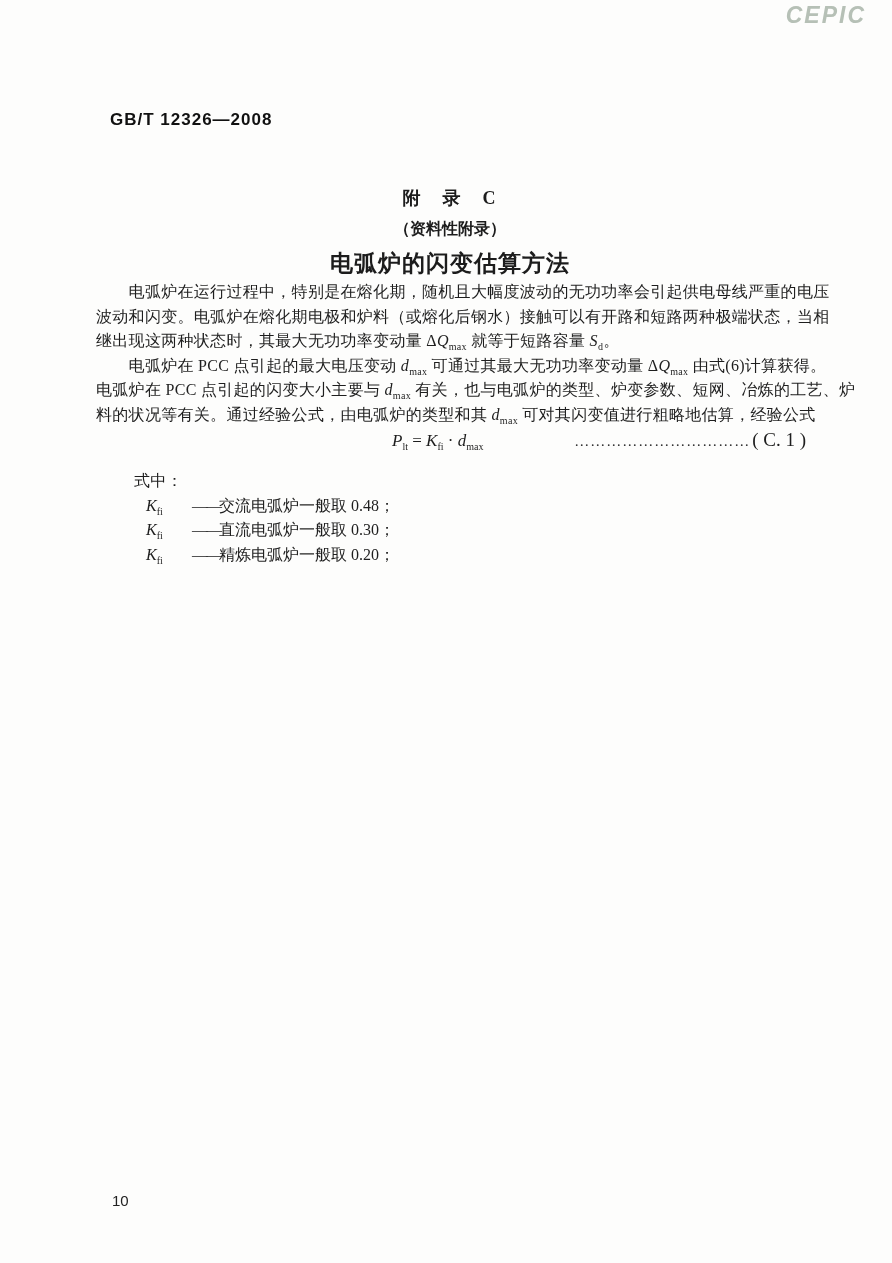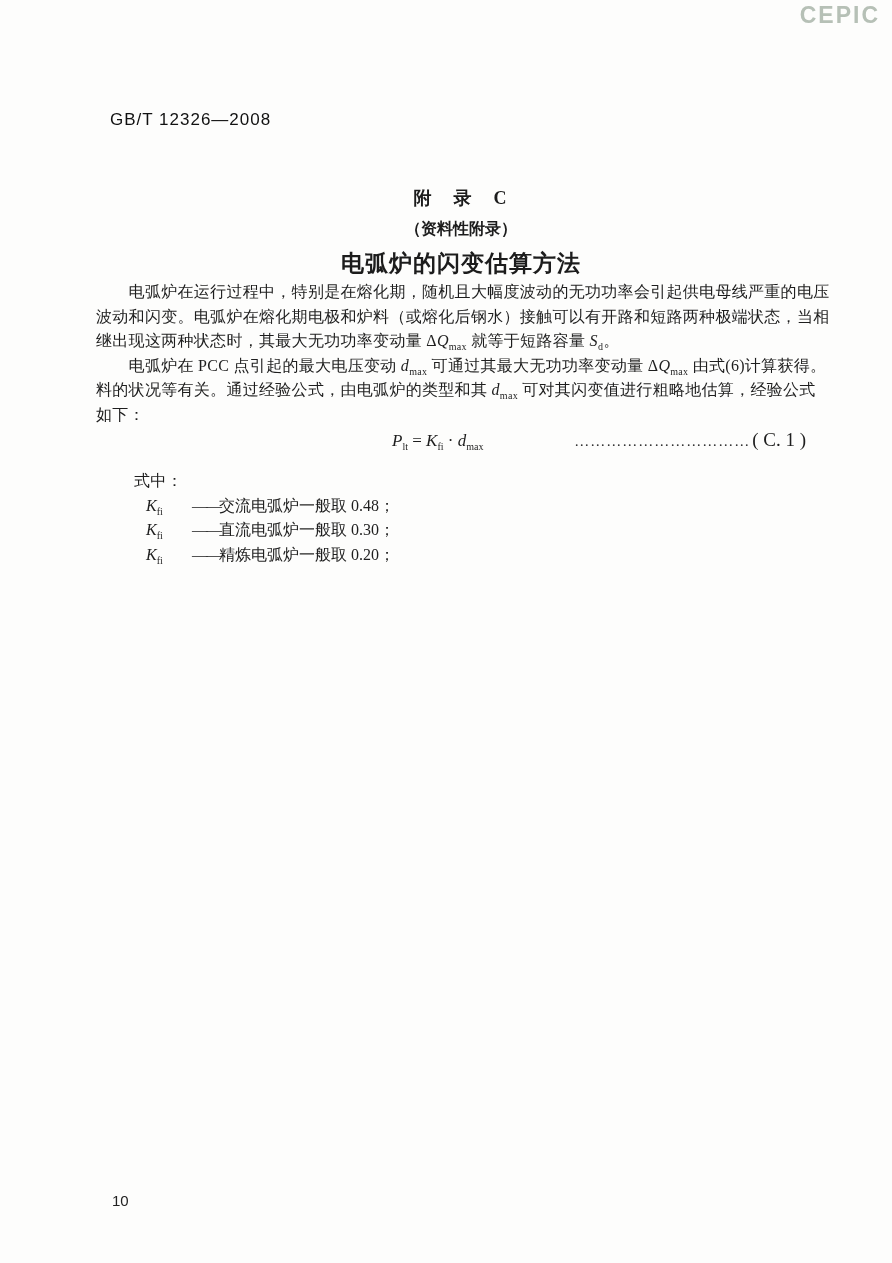--- a/index.html
+++ b/index.html
@@ -9,34 +9,34 @@
     font-family:"Liberation Serif","DejaVu Serif",serif;
     color:#1c1c1c;
     position:relative;
     overflow:hidden;
   }
   .page{
     position:absolute;inset:0;
     background:#fdfdfc;
   }
   .watermark{
-    position:absolute;top:2px;right:12px;
+    position:absolute;top:2px;right:26px;
     font-family:"Liberation Sans","DejaVu Sans",sans-serif;
-    font-weight:bold;
+    font-style:italic;font-weight:bold;
     font-size:23px;letter-spacing:2px;
     color:#b6c0b6;
   }
   .doc-number{
     position:absolute;left:110px;top:110px;
     font-family:"Liberation Sans","DejaVu Sans",sans-serif;
-    font-weight:normal;font-size:17px;letter-spacing:1px;
+    font-weight:bold;font-size:17px;letter-spacing:1px;
     color:#111;
   }
   .title-block{
-    position:absolute;left:108px;top:186px;width:706px;
+    position:absolute;left:97px;top:186px;width:706px;
     text-align:center;
   }
   .appendix-title{
     font-weight:bold;font-size:18px;letter-spacing:2px;
     margin-bottom:9px;
   }
   .appendix-subtitle{
     font-weight:bold;font-size:16px;
     margin-bottom:8px;
   }
@@ -122,22 +122,22 @@
     <div class="appendix-title">附　录　C</div>
     <div class="appendix-subtitle">（资料性附录）</div>
     <div class="section-title">电弧炉的闪变估算方法</div>
   </div>
 
   <div class="content">
     <div class="body-line">　　电弧炉在运行过程中，特别是在熔化期，随机且大幅度波动的无功功率会引起供电母线严重的电压</div>
     <div class="body-line">波动和闪变。电弧炉在熔化期电极和炉料（或熔化后钢水）接触可以有开路和短路两种极端状态，当相</div>
     <div class="body-line">继出现这两种状态时，其最大无功功率变动量 Δ<i>Q</i><sub>max</sub> 就等于短路容量 <i>S</i><sub>d</sub>。</div>
     <div class="body-line">　　电弧炉在 PCC 点引起的最大电压变动 <i>d</i><sub>max</sub> 可通过其最大无功功率变动量 Δ<i>Q</i><sub>max</sub> 由式(6)计算获得。</div>
+    <div class="body-line">电弧炉在 PCC 点引起的闪变大小主要与 <i>d</i><sub>max</sub> 有关，也与电弧炉的类型、炉变参数、短网、冶炼的工艺、炉</div>
     <div class="body-line">料的状况等有关。通过经验公式，由电弧炉的类型和其 <i>d</i><sub>max</sub> 可对其闪变值进行粗略地估算，经验公式</div>
-    <div class="body-line">如下：</div>
 
     <div class="formula-row">
       <span class="formula"><i>P</i><sub>lt</sub> = <i>K</i><sub>fi</sub> · <i>d</i><sub>max</sub></span>
       <span class="formula-dots">……………………………</span>
       <span class="formula-number">( C. 1 )</span>
     </div>
 
     <div class="body-line shizhong">式中：</div>
 
     <div class="def-row">

